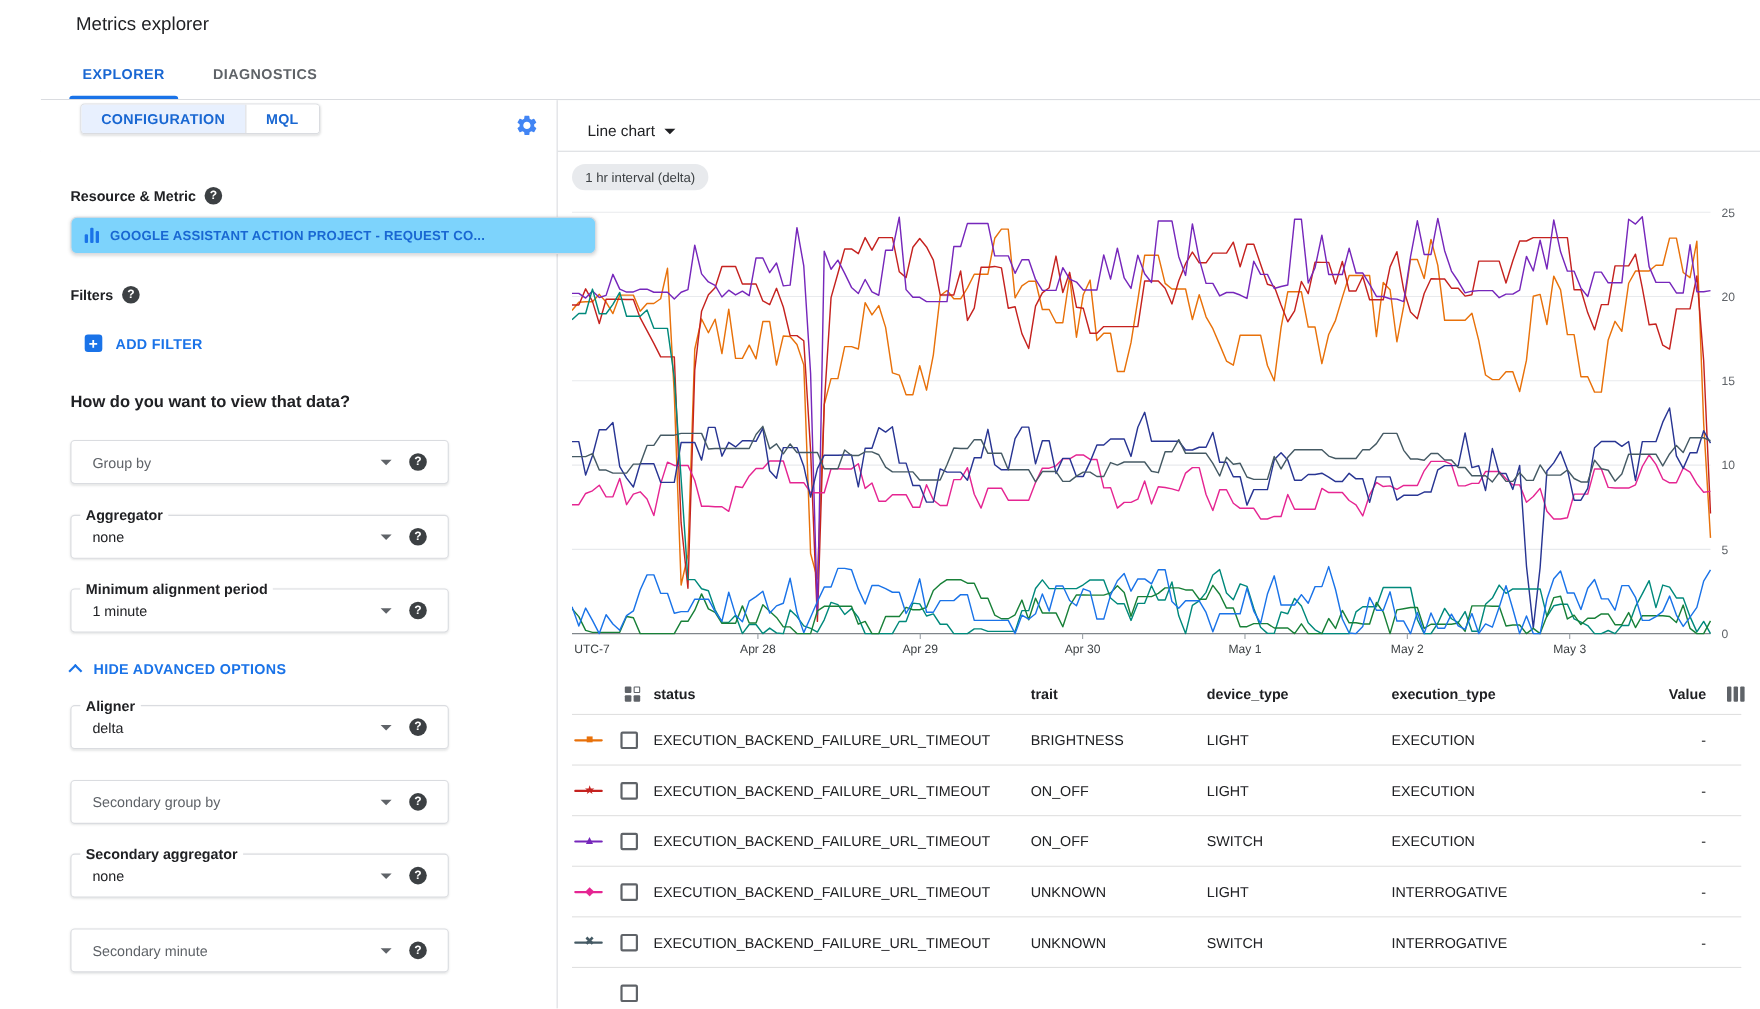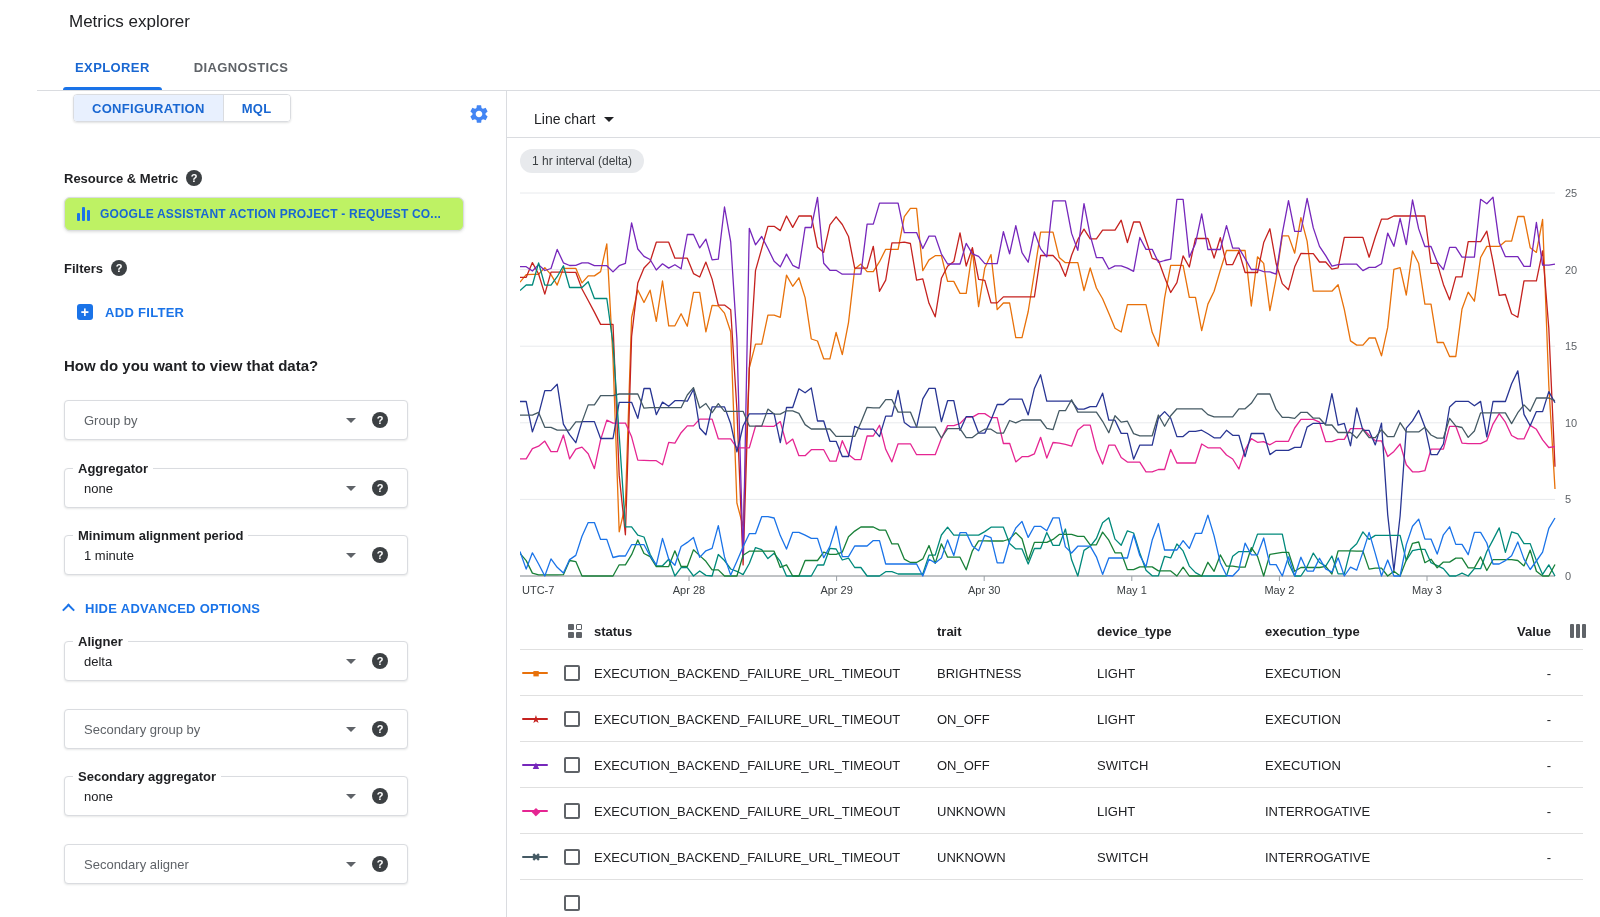--- a/index.html
+++ b/index.html
@@ -23,21 +23,21 @@
   .seg { position: absolute; left: 36px; top: 3px; display: flex; border: 1px solid #dadce0; border-radius: 4px; overflow: hidden; height: 28px; box-shadow: 0 1px 2px rgba(60,64,67,.15); }
   .seg-btn { display: flex; align-items: center; padding: 0 18px; font-size: 13px; font-weight: bold; letter-spacing: .3px; color: #1967d2; background: #fff; cursor: pointer; }
   .seg-btn.active { background: #e8f0fe; }
   .seg-btn + .seg-btn { border-left: 1px solid #dadce0; }
   .gear-btn { position: absolute; right: 16px; top: 12px; width: 22px; height: 22px; color: #4285f4; cursor: pointer; }
 
   .section-label { position: absolute; left: 27px; font-size: 13px; font-weight: bold; color: #202124; display: flex; align-items: flex-end; gap: 8px; }
   .help { width: 16px; height: 16px; border-radius: 50%; background: #3c4043; color: #fff; display: inline-flex; align-items: center; justify-content: center; font-size: 11px; font-weight: bold; cursor: pointer; flex: none; }
   .help::after { content: "?"; }
 
-  .metric-chip { position: absolute; left: 27px; top: 106px; width: 400px; height: 34px; border: 1px solid #dadce0; border-radius: 6px; background: #bef264; box-shadow: 0 1px 3px rgba(60,64,67,.18); display: flex; align-items: center; gap: 10px; padding: 0 12px; cursor: pointer; }
+  .metric-chip { position: absolute; left: 27px; top: 106px; width: 478px; height: 34px; border: 1px solid #dadce0; border-radius: 6px; background: #7dd3fc; box-shadow: 0 1px 3px rgba(60,64,67,.18); display: flex; align-items: center; gap: 10px; padding: 0 12px; cursor: pointer; }
   .bar-icon { display: flex; align-items: flex-end; gap: 2px; height: 14px; }
   .bar-icon i { display: block; width: 3px; background: #1a73e8; border-radius: 1px; }
   .bar-icon i:nth-child(1) { height: 8px; }
   .bar-icon i:nth-child(2) { height: 14px; }
   .bar-icon i:nth-child(3) { height: 11px; }
   .metric-text { color: #1967d2; font-size: 12px; font-weight: bold; letter-spacing: .2px; white-space: nowrap; overflow: hidden; }
 
   .add-filter { position: absolute; left: 40px; top: 213px; display: flex; align-items: center; gap: 12px; color: #1a73e8; font-size: 13px; font-weight: bold; letter-spacing: .3px; cursor: pointer; }
   .plus-icon { width: 16px; height: 16px; background: #1a73e8; border-radius: 3px; color: #fff; display: inline-flex; align-items: center; justify-content: center; font-size: 14px; line-height: 1; }
   .plus-icon::after { content: "+"; margin-top: -1px; }
@@ -189,21 +189,21 @@
     </div>
 
     <div class="field" style="top:685px">
       <span class="flabel">Secondary aggregator</span>
       <span class="fvalue">none</span>
       <span class="caret"></span>
       <span class="help"></span>
     </div>
 
     <div class="field" style="top:753px">
-      <span class="fvalue placeholder">Secondary aligner</span>
+      <span class="fvalue placeholder">Secondary minute</span>
       <span class="caret"></span>
       <span class="help"></span>
     </div>
   </div>
 
   <div class="line-chart-btn">
     <span>Line chart</span>
     <span class="caret-dk"></span>
   </div>
 

